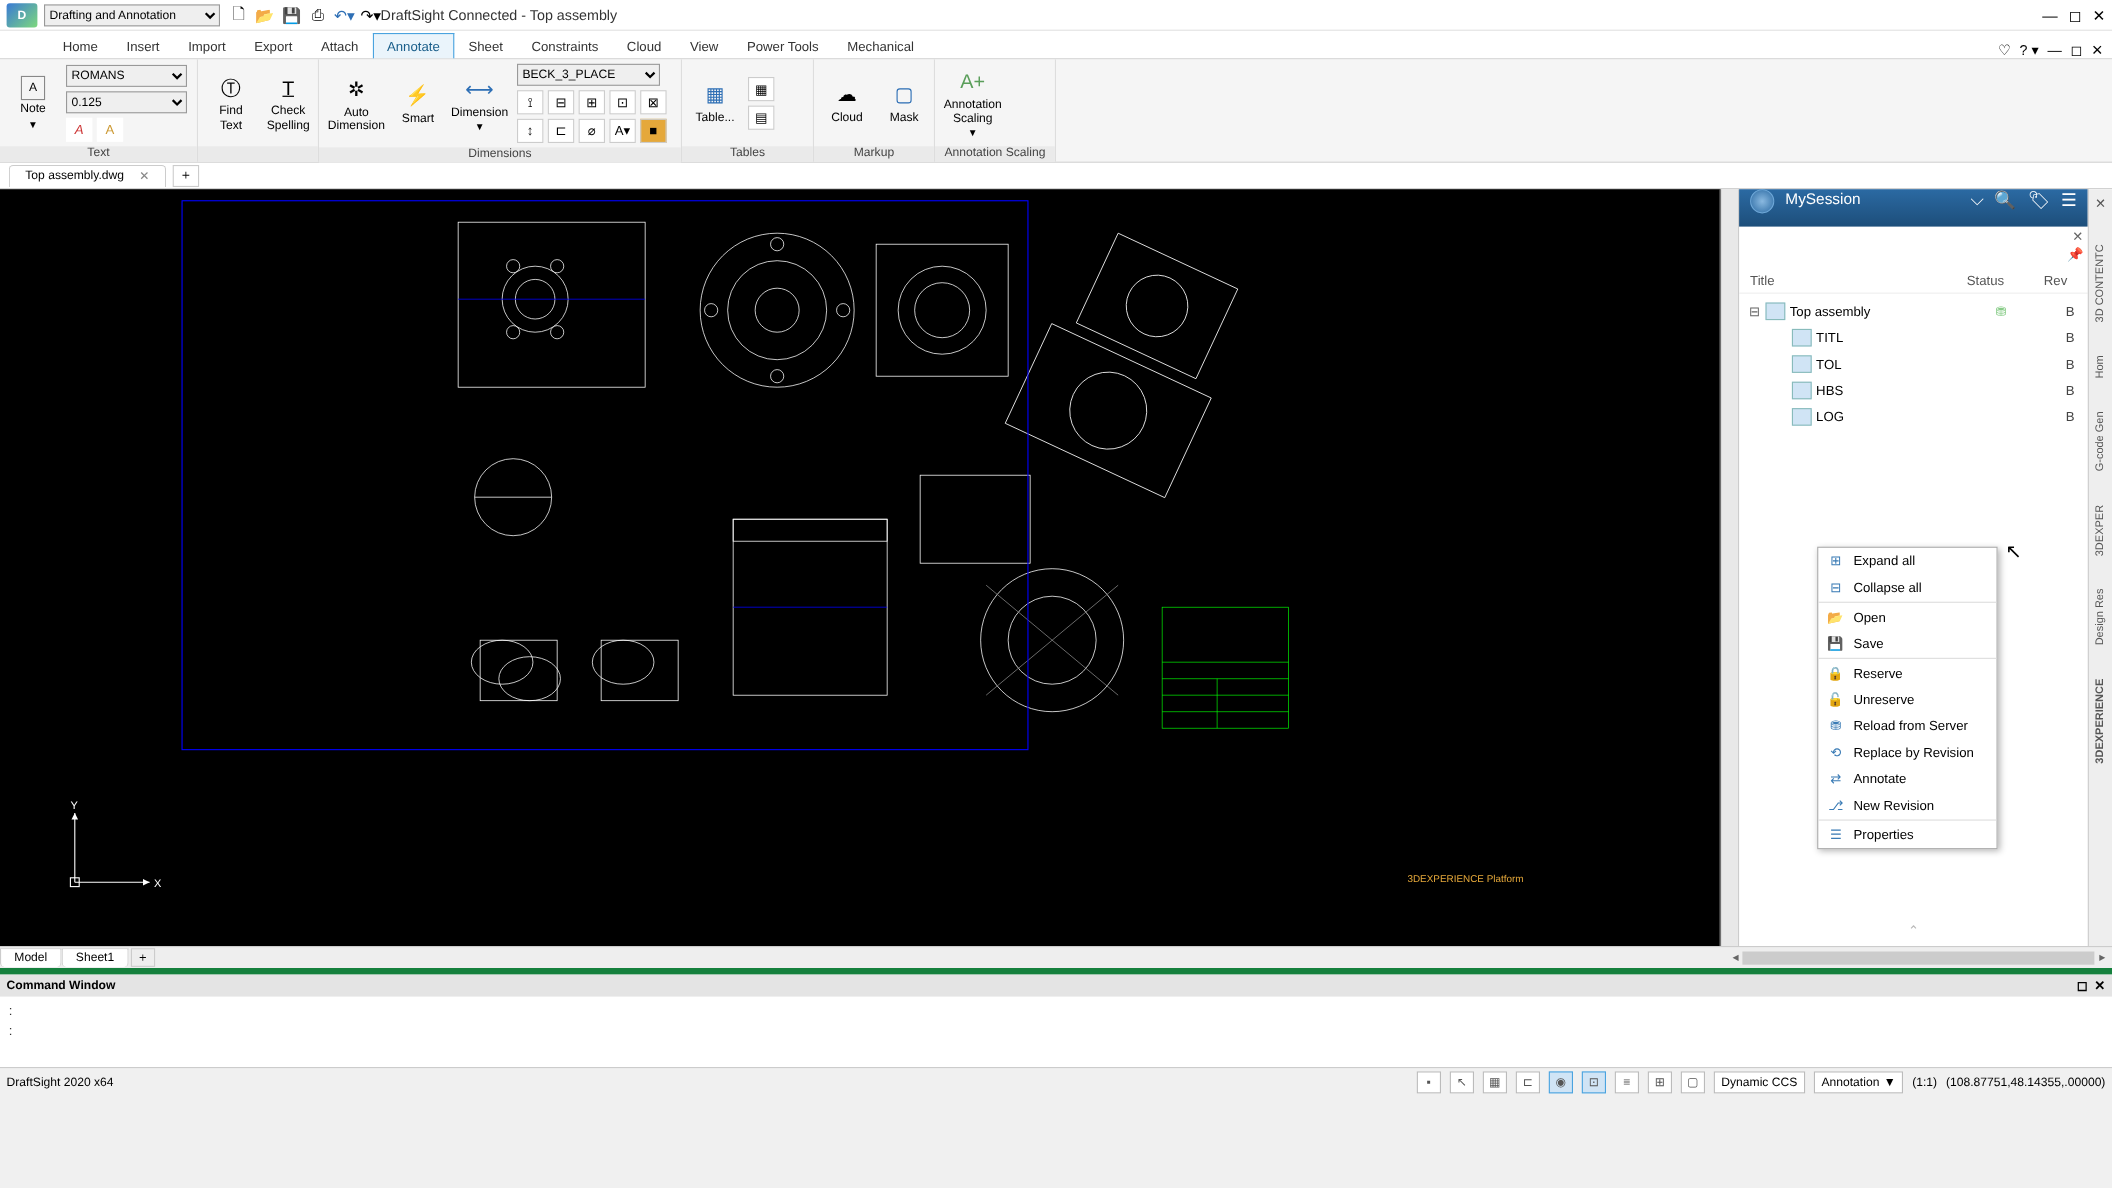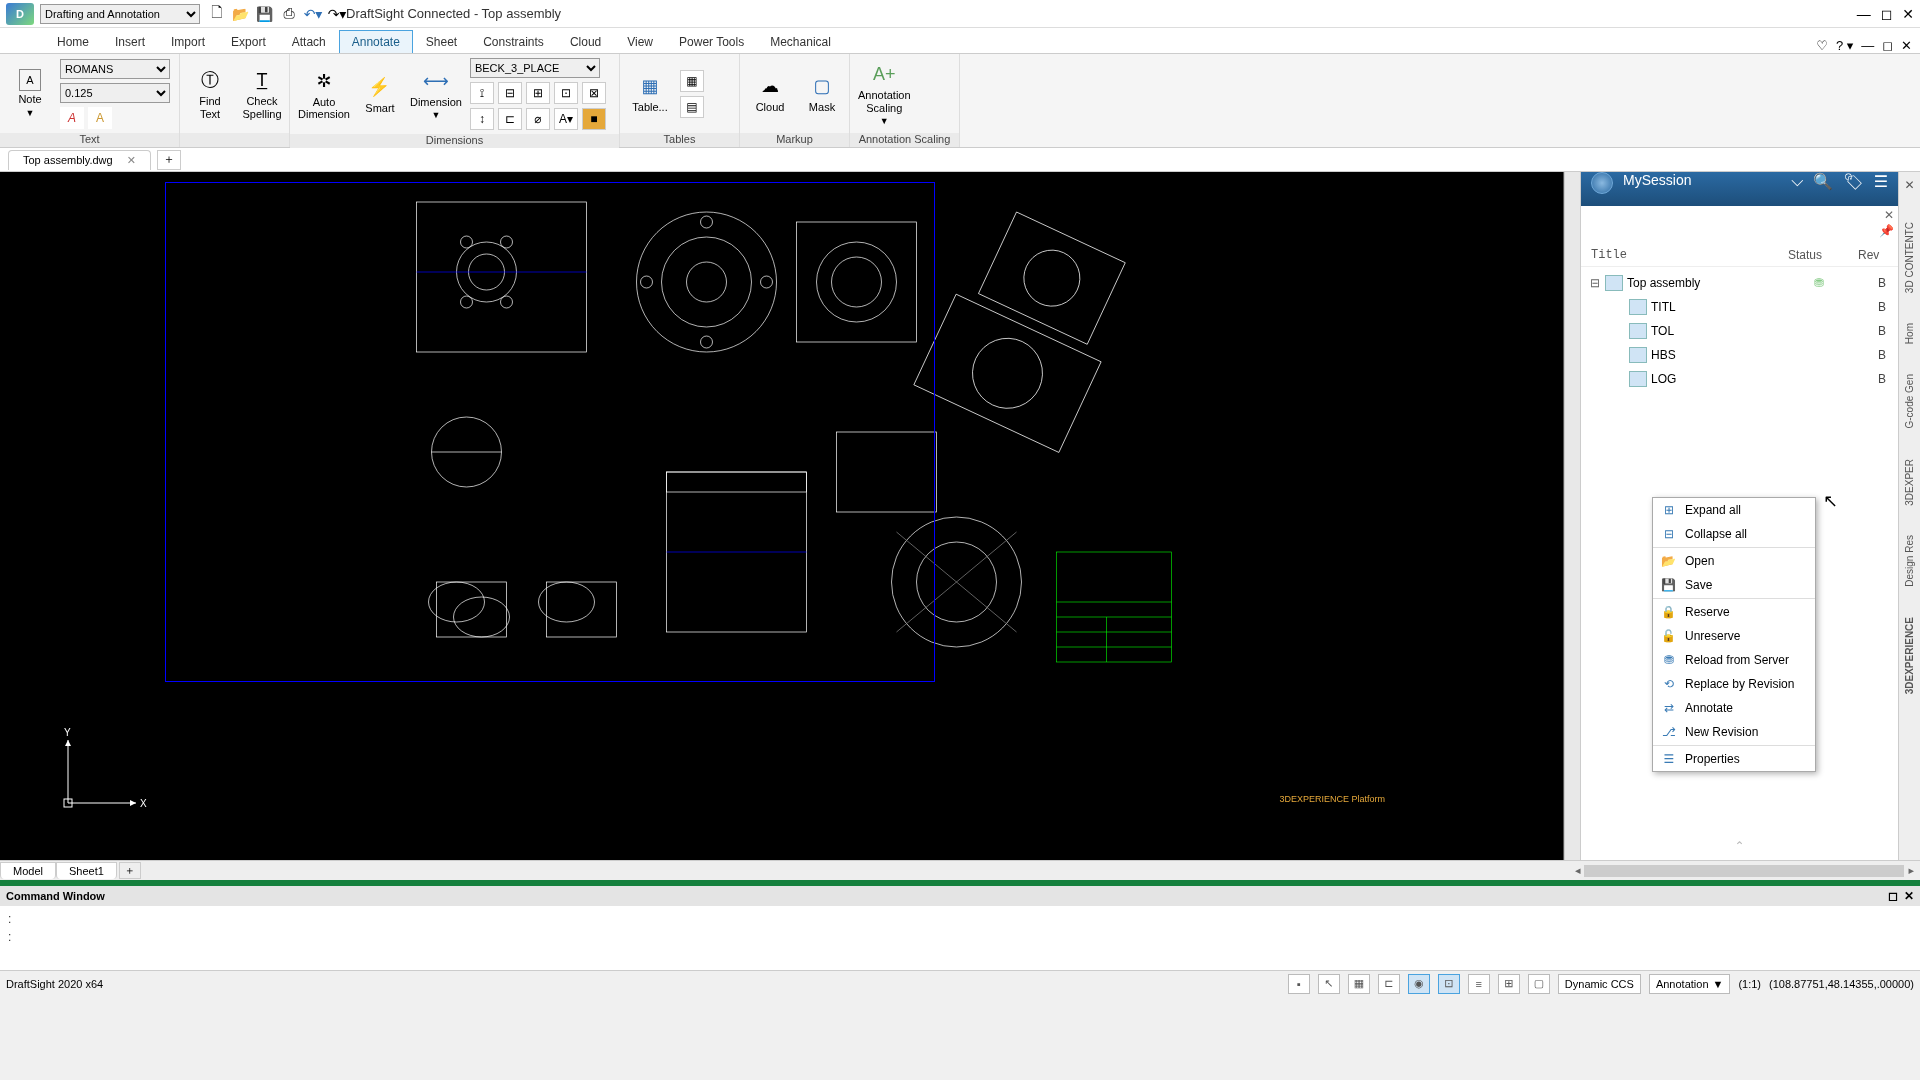--- a/index.html
+++ b/index.html
@@ -47,21 +47,21 @@
 .ucs { position: absolute; left: 58px; bottom: 40px; color: #fff; font-size: 11px; }
 
 
 .rightwrap { width: 340px; background: #fff; display: flex; position: relative; }
 .sidepanel { flex: 1; display: flex; flex-direction: column; border-left: 1px solid #ccc; }
 .sp-header { height: 34px; background: linear-gradient(#2b6aa3,#1d4e7a); color: #fff; display: flex; padding: 0 10px; gap: 10px; }
 .sp-header .compass { width:22px; height:22px; border-radius:50%; background:radial-gradient(circle,#8ab9e0,#2b6aa3); border:1px solid #6fa8d8;}
 .sp-header .ttl { font-size: 14px; flex: 1; }
 .sp-header .hicon { font-size: 16px; cursor: pointer; color:#fff;}
 .sp-cols { display: flex; font-size: 12px; color: #555; padding: 8px 10px 4px 10px; border-bottom:1px solid #eee;}
-.sp-cols .c1 { flex: 1; font-family: Liberation Mono, monospace; }
+.sp-cols .c1 { flex: 1; }
 .sp-tree { flex: 1; position: relative; padding: 4px 0; font-size: 12px; }
 .trow { display: flex; align-items: center; height: 24px; padding-left: 8px; gap: 4px; }
 .trow .exp { width: 12px; text-align:center; color:#666; cursor:pointer;}
 .trow .tico { width:18px; height:16px; background:#d0e4f5; border:1px solid #8bb; display:inline-block;}
 .trow .tlbl { flex: 1; }
 .trow .trev { width: 20px; text-align:left; color:#444;}
 .trow.indent1 { padding-left: 48px; }
 .sp-bot { height:28px; display:flex; align-items:center; justify-content:center; color:#bbb;}
 
 

